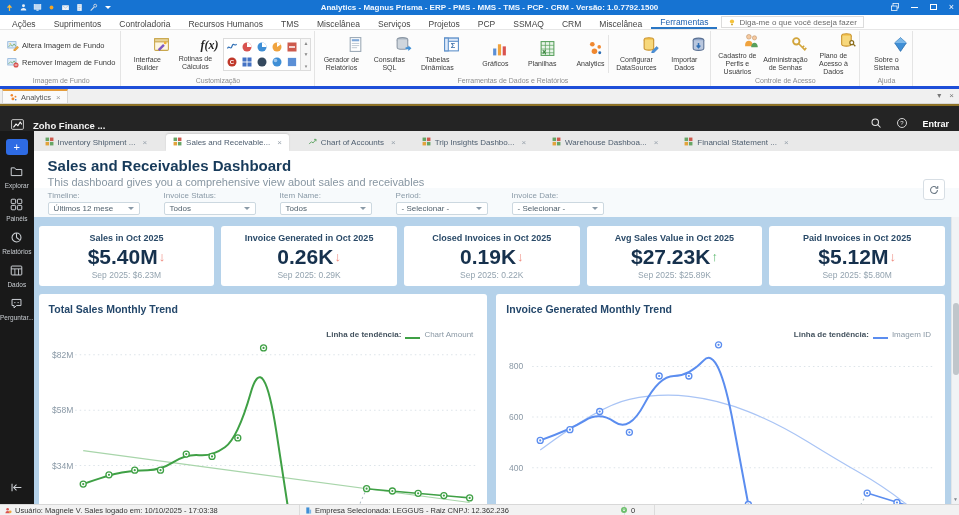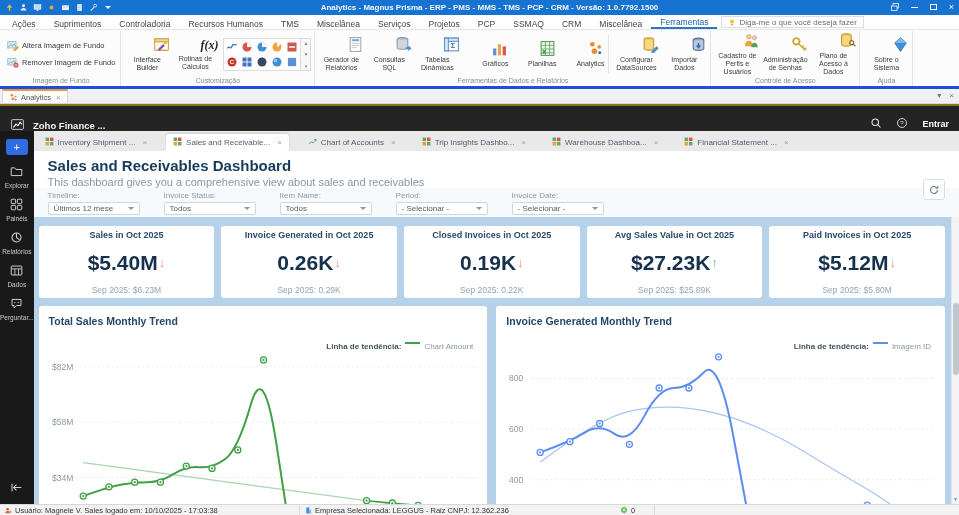--- a/index.html
+++ b/index.html
@@ -71,31 +71,31 @@
   .refresh{width:22px;height:21px;border:1px solid #d7dee4;border-radius:3px;background:#fff;display:flex;align-items:center;justify-content:center;align-self:flex-end;margin-bottom:-12px;position:relative;z-index:2;cursor:default}
 
   .filters{flex:0 0 29px;background:#f7fafc;display:flex;gap:24px;padding:3px 14px 0}
   .fgroup{display:flex;flex-direction:column;gap:2px}
   .flabel{font-size:8px;color:#8a9aa7}
   .fselect{width:92px;height:13px;background:#fff;border:1px solid #ccd8e0;border-radius:2px;display:flex;align-items:center;justify-content:space-between;padding:0 5px;font-size:8px;color:#4e5f6b;cursor:default;white-space:nowrap}
   .caret{width:0;height:0;border-left:3px solid transparent;border-right:3px solid transparent;border-top:3.5px solid #8a9aa7}
 
   .canvas{flex:1;background:#b5d2ea;padding:9px 5px 0;position:relative;overflow:hidden;min-height:0}
   .kpis{display:flex;gap:7px;margin-right:9px}
-  .kpi{flex:1;background:#fff;border-radius:3px;height:72px;display:flex;flex-direction:column;align-items:center;justify-content:center;gap:12px}
+  .kpi{flex:1;background:#fff;border-radius:3px;height:60px;display:flex;flex-direction:column;align-items:center;justify-content:center;gap:3px}
   .kpi-title{font-size:9px;font-weight:bold;color:#2a4a68}
   .kpi-value{font-size:21px;font-weight:bold;color:#16314d;display:flex;align-items:center;gap:1px;line-height:1}
   .arrow{font-size:13px;font-weight:bold}
   .arrow.down{color:#ef8a7e}.arrow.up{color:#53b567}
   .kpi-prev{font-size:8.5px;color:#93a3af}
 
   .charts{display:flex;gap:9px;margin-top:8px;margin-right:9px;height:211px;overflow:hidden}
   .chart-card{flex:1;background:#fff;border-radius:3px;height:240px;padding:9px 10px;position:relative;min-width:0}
   .ctitle{font-size:10.5px;font-weight:bold;color:#25486b}
-  .legend{position:absolute;top:36px;right:14px;display:flex;align-items:flex-start;gap:4px;font-size:8px}
+  .legend{position:absolute;top:36px;right:14px;display:flex;align-items:flex-end;gap:4px;font-size:8px}
   .legend b{color:#43525e}
   .lsample{width:15px;height:2px;display:inline-block}
   .lname{color:#8a98a4}
   .plot{margin-top:26px;display:block}
 
   .vscroll{position:absolute;right:0;top:0;bottom:0;width:8px;background:#f1f3f5;border-left:1px solid #e2e6e9}
   .vthumb{position:absolute;top:86px;left:1px;width:6px;height:72px;background:#c0c6cb;border-radius:3px}
   .varrow{position:absolute;bottom:2px;left:1px;font-size:5px;color:#7d868d}
 
   .statusbar{flex:0 0 11px;background:#f2f2f2;border-top:1px solid #d8d8d8;display:flex;align-items:center;font-size:7.5px;color:#333}

